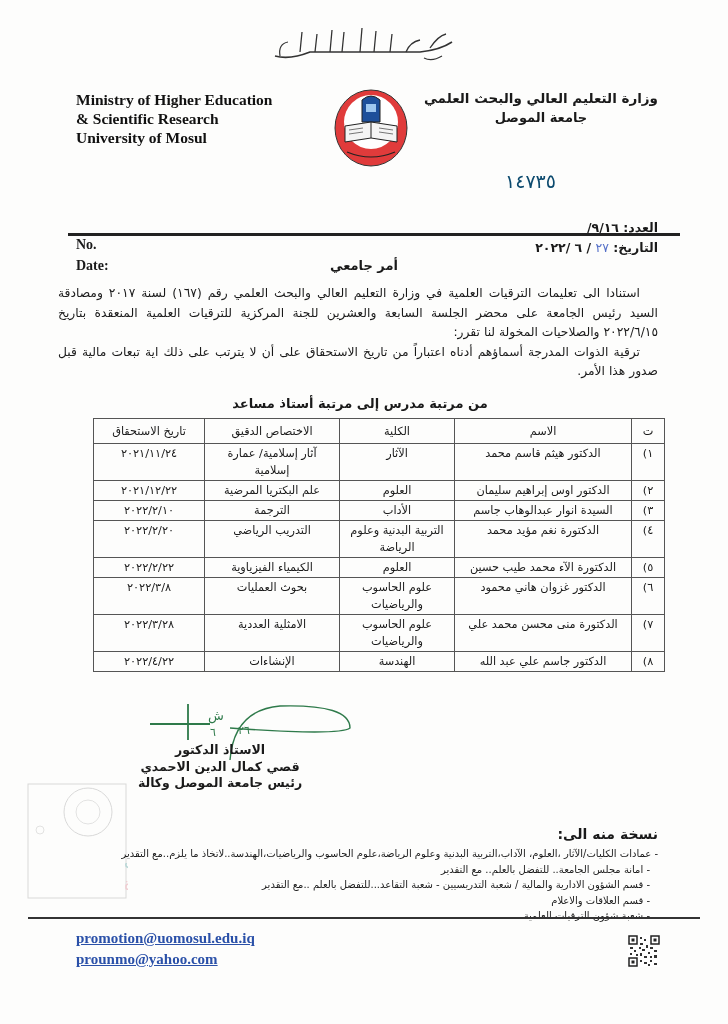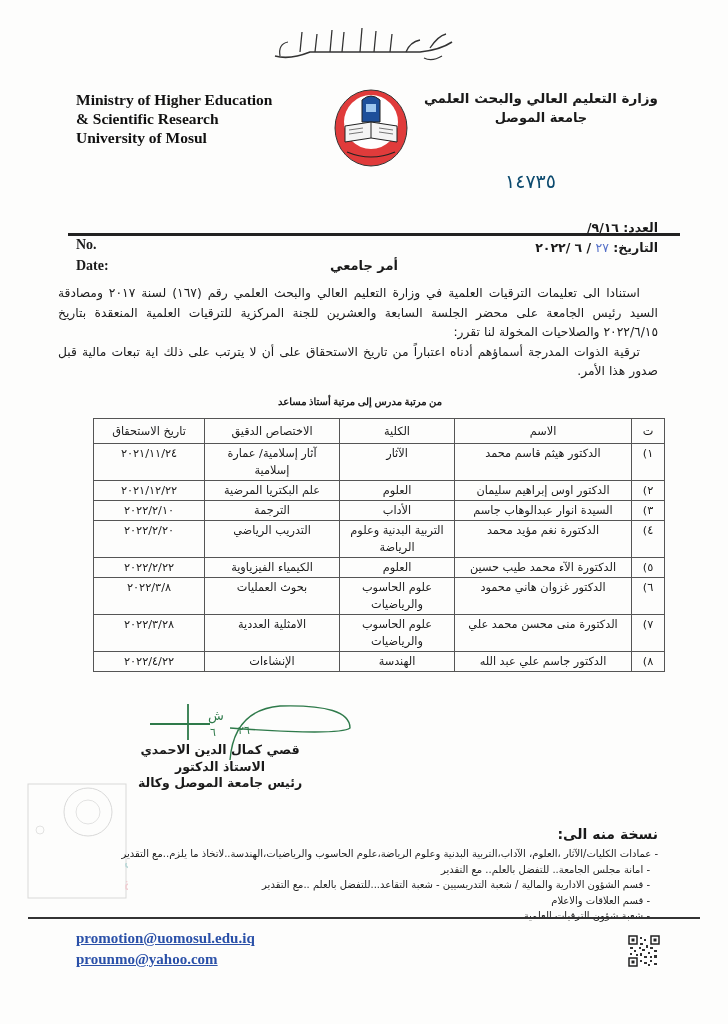--- a/index.html
+++ b/index.html
@@ -16,21 +16,21 @@
   .ar-head div:first-child { font-size:13.5px; }
   .hand-no { left:505px; top:170px; color:#0c4a6e; font-size:19px; font-family:"DejaVu Sans", sans-serif; letter-spacing:1px; }
   .en-nodate { left:76px; top:190px; font-family:"Liberation Serif", serif; font-weight:bold; font-size:14px; line-height:21px;margin-top:44px; }
   .ar-nodate { right:70px; top:188px; font-size:12.5px; line-height:20px; font-weight:bold;margin-top:30px; }
   .ar-nodate .hand { color:#5570c8; font-weight:normal; }
   .rule { left:68px; width:612px; height:3px; background:#222; }
   .order-title { left:0; width:728px; top:258px; text-align:center; font-weight:bold; font-size:13px; }
   .body-text { right:70px; width:600px; top:284px; font-size:12.3px; line-height:19.5px; text-align:justify; }
   .body-text p { margin:0; }
   .body-text .indent { text-indent:18px; }
-  .table-title { left:0; width:720px; top:396px; text-align:center; font-weight:bold; font-size:10px;font-family:Liberation Serif, serif; }
+  .table-title { left:0; width:720px; top:396px; text-align:center; font-weight:bold; font-size:13px; }
   table.grid { position:absolute; left:93px; top:418px; width:572px; border-collapse:collapse; direction:rtl;
                font-family:"DejaVu Sans", sans-serif; font-size:11.3px; }
   table.grid th, table.grid td { border:1px solid #555; padding:1px 5px; text-align:center; vertical-align:top; line-height:17px; }
   table.grid th { font-weight:normal; height:22px; vertical-align:middle;margin-top:25px; }
   table.grid td.num { width:22px; }
   table.grid td.name { width:166px; }
   table.grid td.college { width:104px; }
   table.grid td.spec { width:124px; }
   .sig { left:150px; top:700px; width:220px; height:62px; }
   .signer { left:120px; top:742px; width:200px; text-align:center; font-weight:bold; font-size:12.5px; line-height:16.5px; }
@@ -183,22 +183,22 @@
   <svg width="220" height="62" viewBox="0 0 220 62">
     <path d="M0 24 L60 24 M38 4 L38 40" stroke="#2e7a4a" stroke-width="1.8" fill="none"></path>
     <path d="M80 60 Q84 10 130 6 Q200 4 200 28 Q190 36 80 28" stroke="#2e7a4a" stroke-width="1.4" fill="none"></path>
     <text x="58" y="20" font-size="13" fill="#2e7a4a" font-family="DejaVu Sans, sans-serif">ش</text>
     <text x="60" y="36" font-size="11" fill="#2e7a4a" font-family="DejaVu Sans, sans-serif">٦</text>
     <text x="88" y="34" font-size="11" fill="#2e7a4a" font-family="DejaVu Sans, sans-serif">٢٦</text>
   </svg>
 </div>
 
 <div class="abs ar signer">
+  <div>الاستاذ الدكتور</div>
   <div>قصي كمال الدين الاحمدي</div>
-  <div>الاستاذ الدكتور</div>
   <div>رئيس جامعة الموصل وكالة</div>
 </div>
 
 <div class="abs stamp">
   <svg width="102" height="118" viewBox="0 0 102 118">
     <rect x="2" y="2" width="98" height="114" fill="none" stroke="#bbb" stroke-width="1"></rect>
     <circle cx="62" cy="30" r="24" fill="none" stroke="#bbb" stroke-width="1"></circle>
     <circle cx="62" cy="30" r="12" fill="none" stroke="#ccc" stroke-width="1"></circle>
     <circle cx="14" cy="48" r="4" fill="none" stroke="#ccc" stroke-width="1"></circle>
     <text x="98" y="84" text-anchor="end" font-size="17" fill="#7fb7b7" font-family="DejaVu Sans, sans-serif" direction="rtl">البريد المركزي</text>

